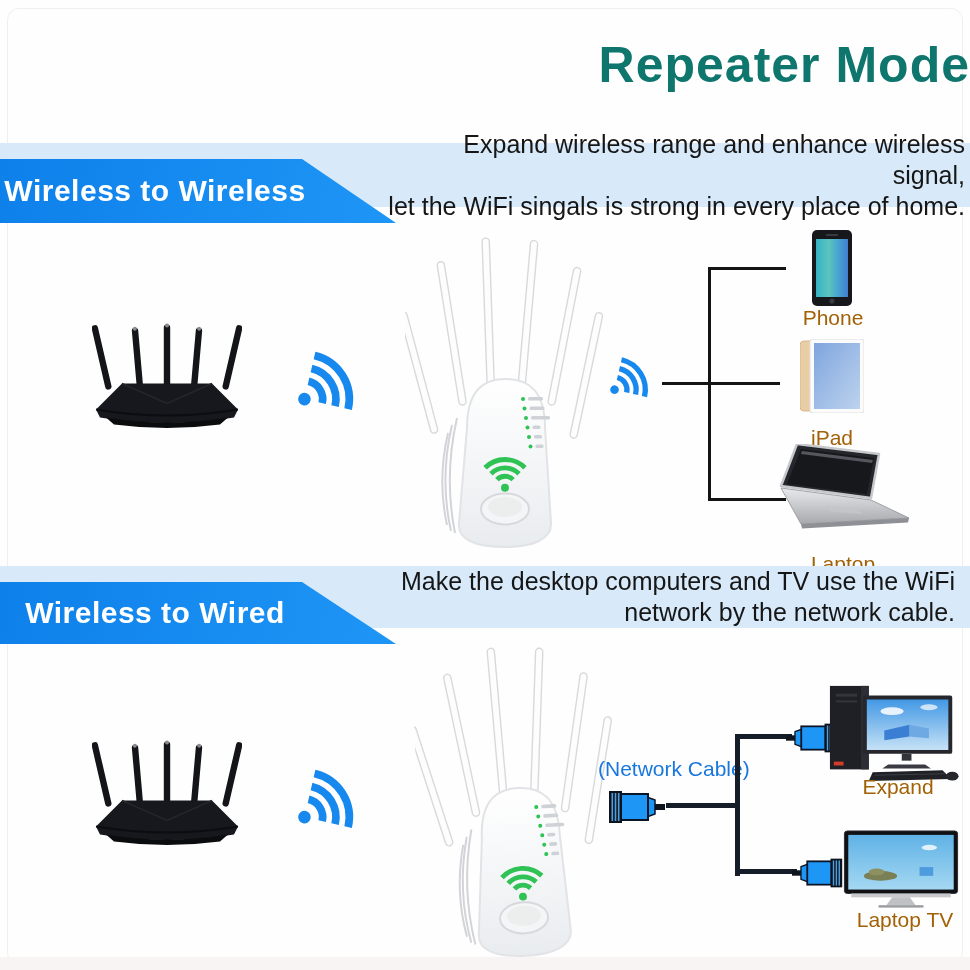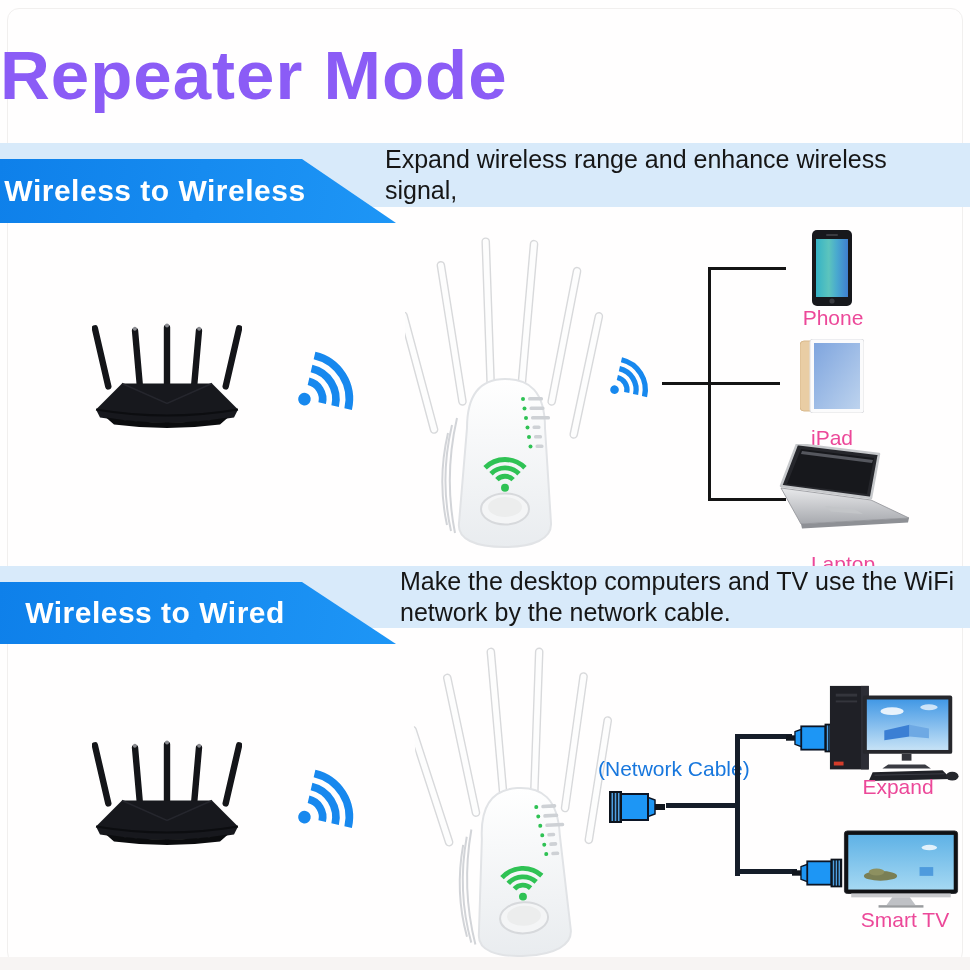--- a/index.html
+++ b/index.html
@@ -5,41 +5,41 @@
   html,body{margin:0;padding:0;background:#ffffff;}
   .canvas{
     position:relative;width:970px;height:970px;overflow:hidden;
     background:#fffefe;font-family:"Liberation Sans", sans-serif;
   }
   .abs{position:absolute;}
   .frame-line{position:absolute;left:7px;top:8px;right:7px;bottom:6px;
     border:1px solid #f1efee;border-radius:12px;pointer-events:none;}
   .bottom-strip{position:absolute;left:0;right:0;bottom:0;height:13px;background:#f7f4f3;}
   .page-title{
-    position:absolute;top:36px;left:0;width:100%;text-align:left;
-    font-size:69px;font-weight:bold;color:#8b5cf6;letter-spacing:1px;
+    position:absolute;top:36px;left:0;width:100%;text-align:right;
+    font-size:50px;font-weight:bold;color:#0f766e;letter-spacing:1px;
   }
   .ribbon{position:absolute;left:0;width:970px;}
   .ribbon .strip{position:absolute;inset:0;background:#d8eafa;}
   .ribbon .banner{
     position:absolute;left:0;top:16px;height:100%;width:400px;
     background:linear-gradient(100deg,#0e80ea,#1e96f6);
     clip-path:polygon(0 0,302px 0,396px 100%,0 100%);
     display:flex;align-items:center;justify-content:center;
   }
   .ribbon .banner span{
     color:#ffffff;font-size:30px;font-weight:bold;letter-spacing:.5px;
     padding-right:90px;white-space:nowrap;
   }
   .ribbon .desc{
     position:absolute;top:0;height:100%;display:flex;flex-direction:column;
-    justify-content:center;text-align:left;color:#161616;
+    justify-content:center;text-align:right;color:#161616;
     font-size:25px;line-height:31px;
   }
-  .dev-label{position:absolute;text-align:center;font-size:21px;color:#ec4899;}
+  .dev-label{position:absolute;text-align:center;font-size:21px;color:#a16207;}
   .line1{position:absolute;background:#141414;}
   .line2{position:absolute;background:#151d29;}
   .cable-label{position:absolute;font-size:21px;color:#1877dd;text-align:center;white-space:nowrap;}
   .wifi-rot{transform:rotate(58deg);}
   svg{overflow:visible;display:block;}
 </style>
 </head>
 <body>
 
 <svg width="0" height="0" style="position:absolute" aria-hidden="true">
@@ -234,20 +234,21 @@
 
   <div class="page-title">Repeater Mode</div>
 
   <div class="ribbon" style="top:143px;height:64px;">
     <div class="strip"></div>
     <div class="banner">
       <span>Wireless to Wireless</span>
     </div>
     <div class="desc" style="left:385px;right:5px;">
       <div>Expand wireless range and enhance wireless signal,</div>
+      <div>let the WiFi singals is strong in every place of home.</div>
     </div>
   </div>
 
   <div class="abs" style="left:92px;top:305px;width:150px;height:135px;">
     <svg width="150" height="135" viewBox="0 0 150 130">
         <use href="#router-sym"></use>
       </svg>
   </div>
 
   <div class="abs wifi-rot" style="left:292px;top:350px;width:70px;height:70px;color:#1788ee;">
@@ -351,14 +352,14 @@
         <use href="#desktop-sym"></use>
       </svg>
   </div>
   <div class="dev-label" style="left:848px;top:775px;width:100px;">Expand</div>
 
   <div class="abs" style="left:843px;top:830px;">
     <svg width="116" height="82" viewBox="0 0 118 84">
         <use href="#tv-sym"></use>
       </svg>
   </div>
-  <div class="dev-label" style="left:855px;top:908px;width:100px;">Smart TV</div>
+  <div class="dev-label" style="left:855px;top:908px;width:100px;">Laptop TV</div>
 </div>
 
 </body></html>

